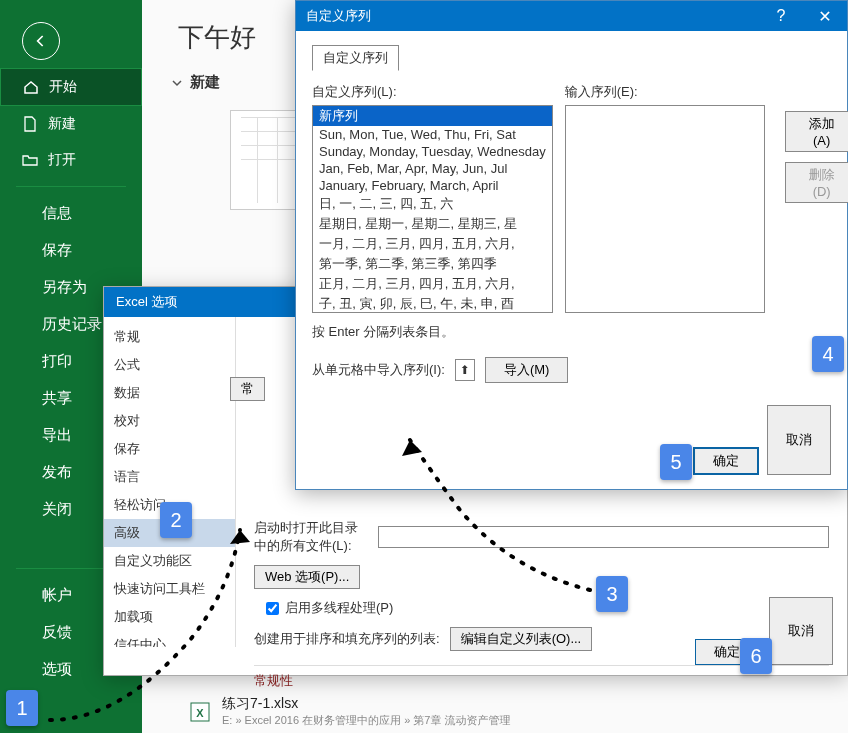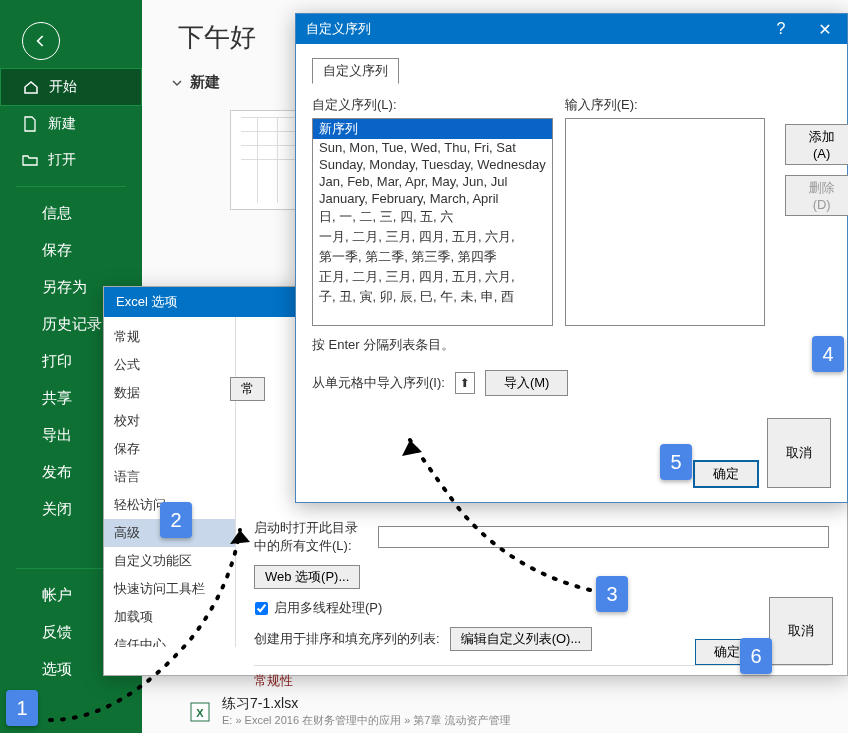--- a/index.html
+++ b/index.html
@@ -43,27 +43,27 @@
 .options-title { background: #0272c6; color: #fff; font-size: 13px; padding: 6px 12px; }
 .options-body { display: flex; height: 330px; }
 .opt-nav { width: 132px; border-right: 1px solid #ddd; padding-top: 6px; overflow: hidden; }
 .opt-nav-item { padding: 5px 10px; font-size: 13px; color: #333; cursor: pointer; }
 .opt-nav-item.sel { background: #c8d8ea; }
 .opt-content { flex: 1; padding: 12px 18px; font-size: 13px; color: #333; position: relative; }
 .opt-row { display: flex; align-items: center; gap: 10px; margin: 10px 0; }
 .opt-label { width: 114px; }
 .opt-input { border: 1px solid #888; height: 22px; flex: 1; padding: 0 4px; font-size: 12px; }
 .opt-btn { border: 1px solid #888; background: #eee; padding: 2px 10px; font-size: 13px; cursor: pointer; }
-.opt-chk { display: flex; align-items: center; gap: 6px; margin-left: 1px; }
+.opt-chk { display: flex; align-items: center; gap: 6px; margin-left: 12px; }
 .options-foot { position: absolute; right: 14px; bottom: 10px; display: flex; gap: 10px; }
 .dlg-btn { border: 1px solid #888; background: #eee; padding: 3px 18px; font-size: 13px; cursor: pointer; }
 .dlg-btn.primary { border: 1px solid #0a64a4; margin-top: 42px; }
 
 
-.lists-dlg { position: absolute; left: 295px; top: 13px; width: 553px; height: 490px; background: #fff; border: 1px solid #4a86bb; box-shadow: 0 4px 20px rgba(0,0,0,.3); }
+.lists-dlg { position: absolute; left: 295px; top: 0; width: 553px; height: 490px; background: #fff; border: 1px solid #4a86bb; box-shadow: 0 4px 20px rgba(0,0,0,.3); }
 .lists-titlebar { background: #0272c6; color: #fff; height: 30px; display: flex; align-items: center; padding: 0 0 0 10px; font-size: 13px; }
 .titlebar-spacer { flex: 1; }
 .titlebar-ico { width: 44px; height: 30px; display: flex; align-items: center; justify-content: center; cursor: pointer; color: #fff; font-size: 16px; }
 .lists-body { padding: 14px 16px; font-size: 13px; color: #333; }
 .tab-strip { margin-bottom: 12px; }
 .tab { display: inline-block; border: 1px solid #888; border-bottom: 1px solid #fff; padding: 3px 10px; background: #fff; font-size: 13px; }
 .list-cols { display: flex; gap: 12px; }
 .list-col { flex: 1; }
 .list-label { margin-bottom: 4px; }
 .listbox { border: 1px solid #888; height: 208px; overflow: hidden; background: #fff; font-size: 13px; }
@@ -219,20 +219,21 @@
     <div class="list-cols">
       <div class="list-col" style="flex:0 0 188px">
         <div class="list-label"><span>自定义序列(L):</span></div>
         <div class="listbox">
           <div class="li sel">新序列</div>
           <div class="li">Sun, Mon, Tue, Wed, Thu, Fri, Sat</div>
           <div class="li">Sunday, Monday, Tuesday, Wednesday</div>
           <div class="li">Jan, Feb, Mar, Apr, May, Jun, Jul</div>
           <div class="li">January, February, March, April</div>
           <div class="li">日, 一, 二, 三, 四, 五, 六</div>
+          <div class="li">星期日, 星期一, 星期二, 星期三, 星</div>
           <div class="li">一月, 二月, 三月, 四月, 五月, 六月,</div>
           <div class="li">第一季, 第二季, 第三季, 第四季</div>
           <div class="li">正月, 二月, 三月, 四月, 五月, 六月,</div>
           <div class="li">子, 丑, 寅, 卯, 辰, 巳, 午, 未, 申, 酉</div>
 
         </div>
       </div>
       <div class="list-col" style="flex:0 0 200px">
         <div class="list-label"><span>输入序列(E):</span></div>
         <div class="entries"></div>

